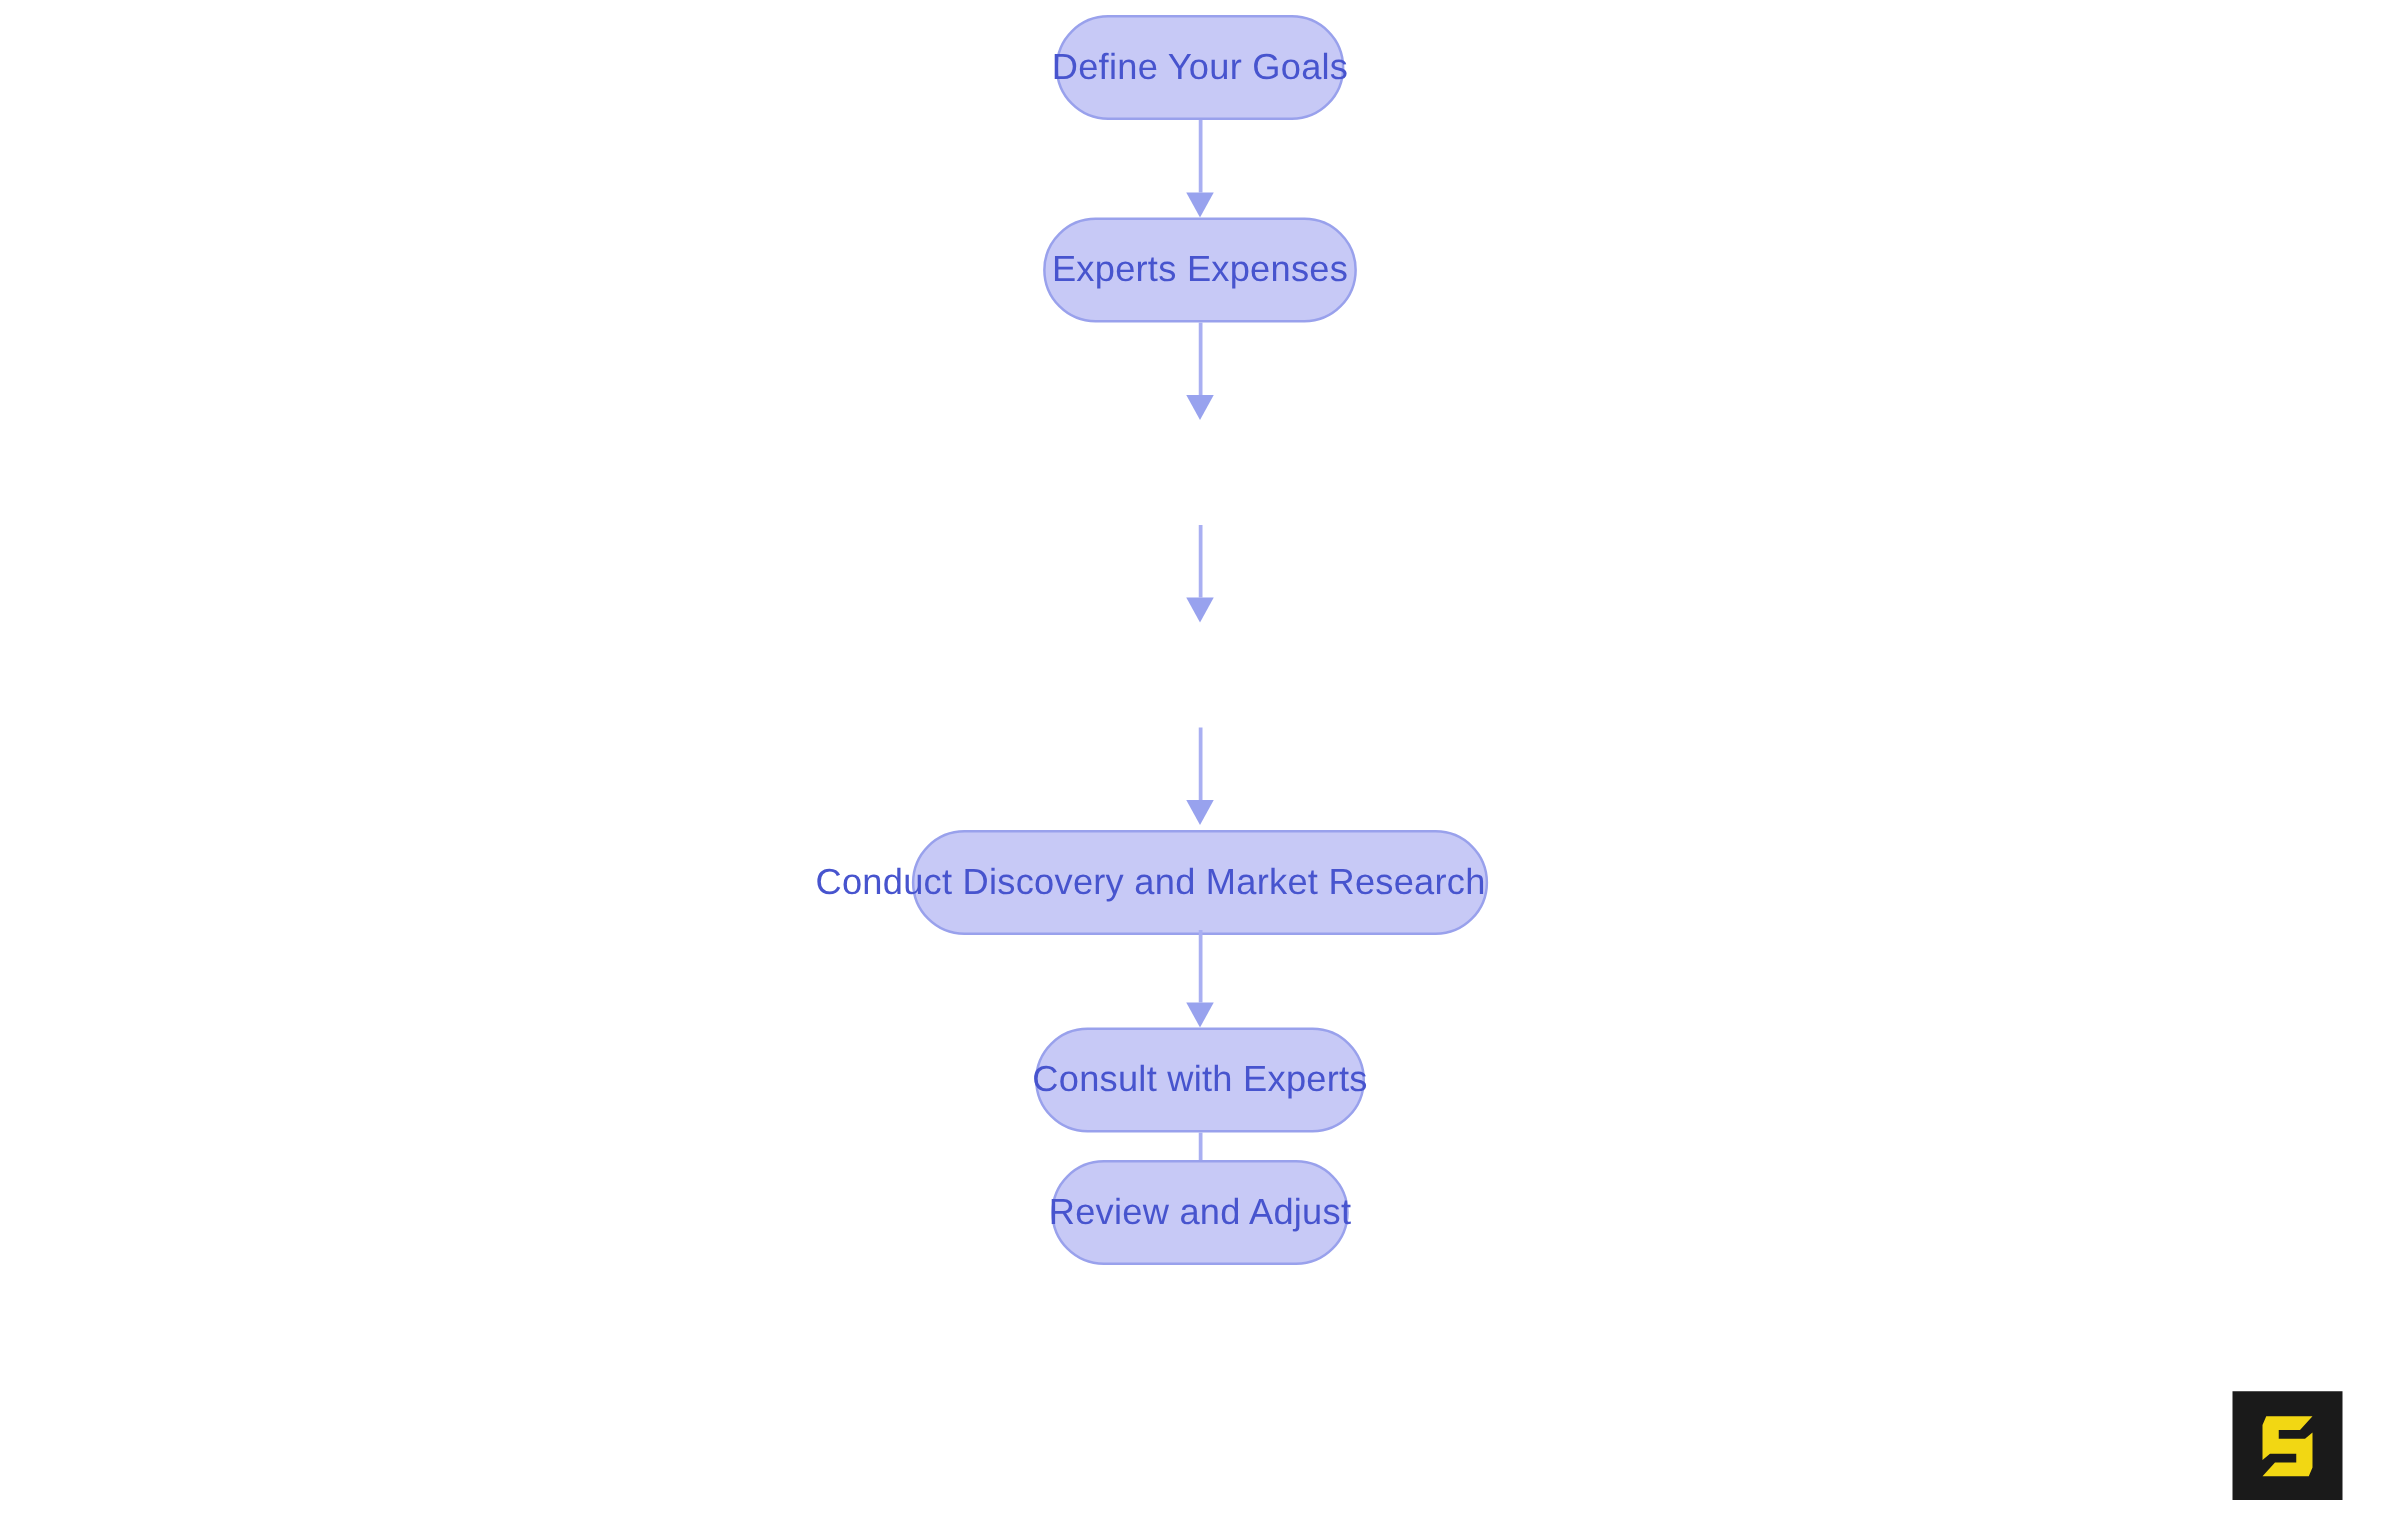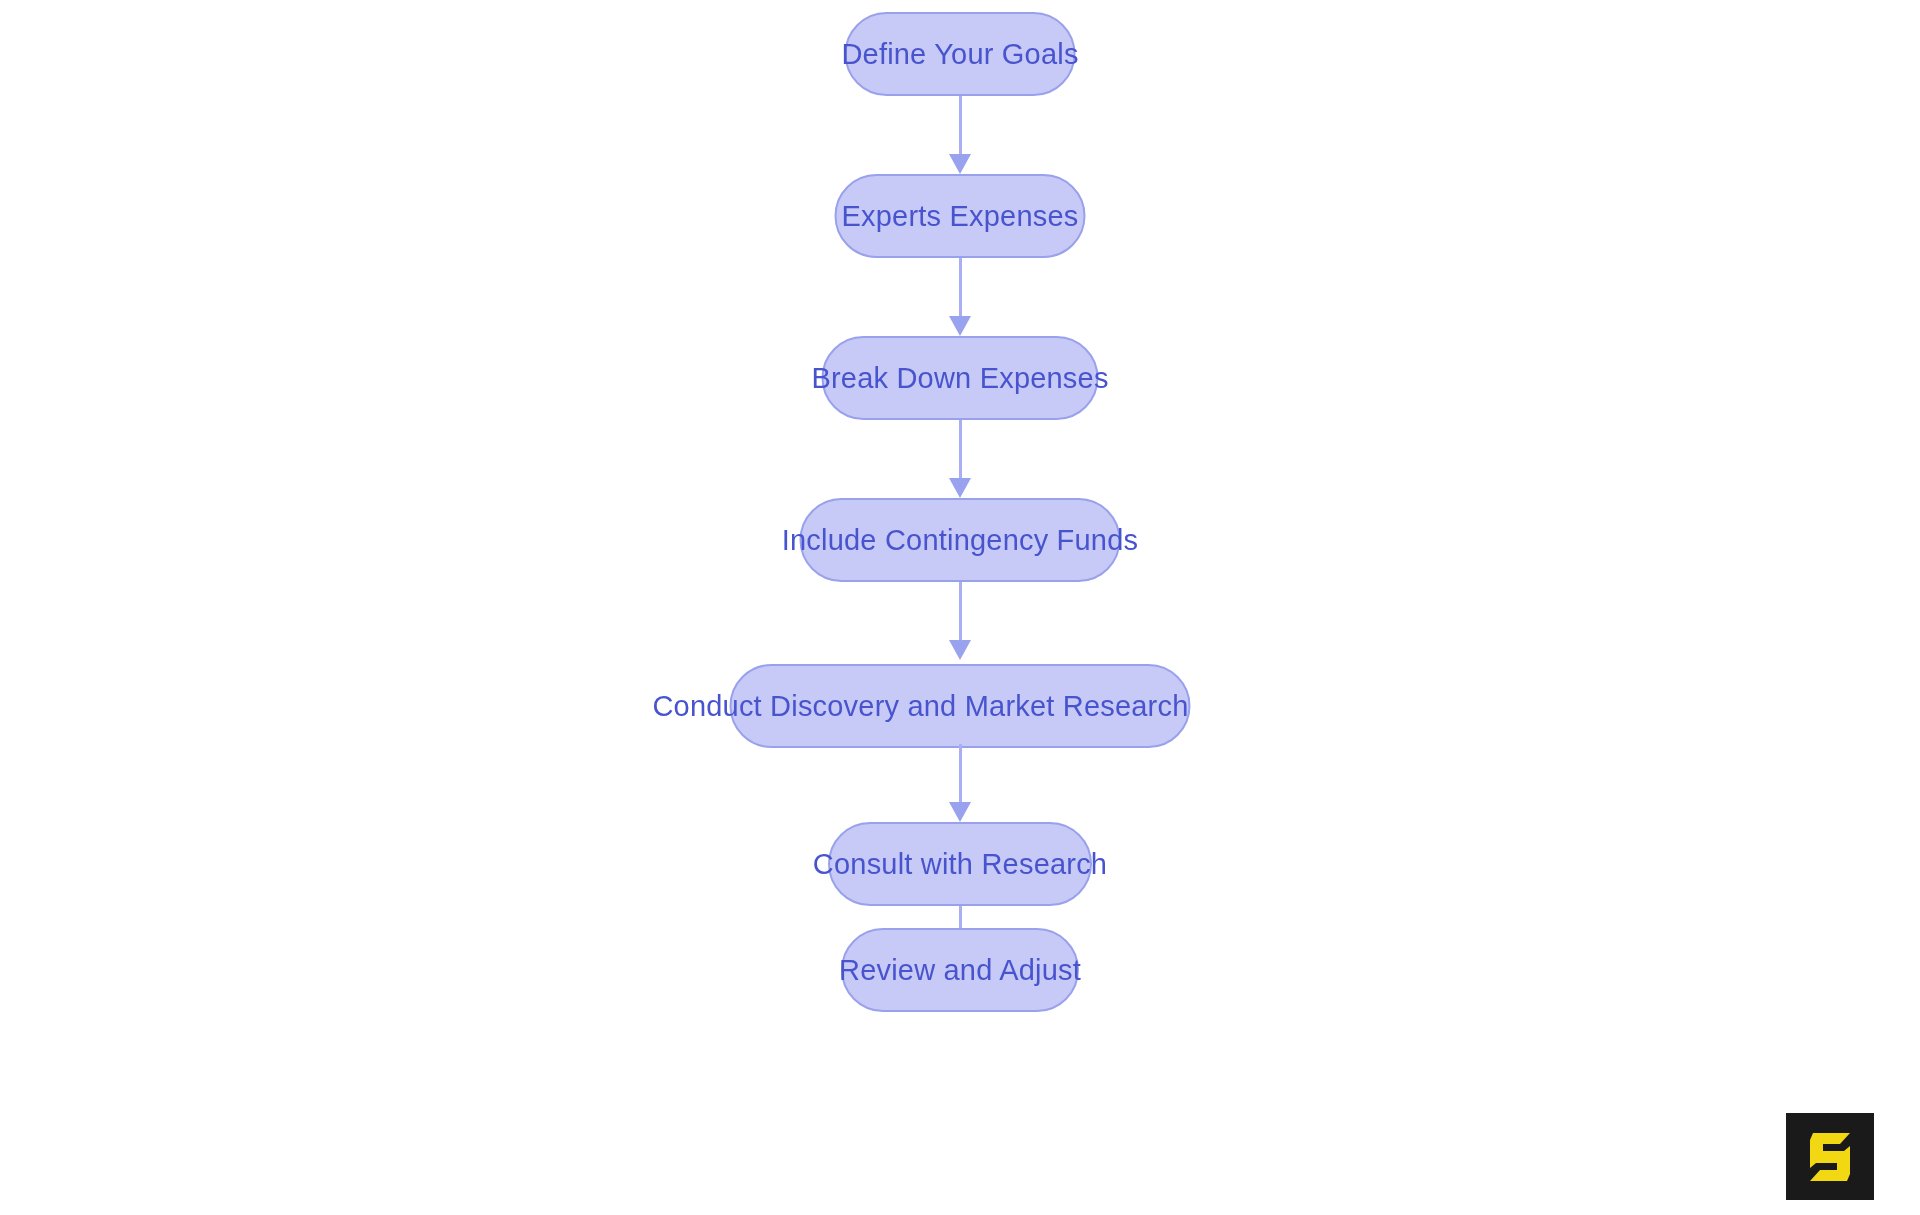--- a/index.html
+++ b/index.html
@@ -99,49 +99,43 @@
 
   <div class="node n2">
     <span>Experts Expenses</span>
   </div>
 
   <div class="arrow a2">
     <div class="arrow-line"></div>
     <div class="arrow-head"></div>
   </div>
 
-  <div class="node n3">
-    <span>Break Down Expenses</span>
-  </div>
 
   <div class="arrow a3">
     <div class="arrow-line"></div>
     <div class="arrow-head"></div>
   </div>
 
-  <div class="node n4">
-    <span>Include Contingency Funds</span>
-  </div>
 
   <div class="arrow a4">
     <div class="arrow-line"></div>
     <div class="arrow-head"></div>
   </div>
 
   <div class="node n5">
     <span>Conduct Discovery and Market Research</span>
   </div>
 
   <div class="arrow a5">
     <div class="arrow-line"></div>
     <div class="arrow-head"></div>
   </div>
 
   <div class="node n6">
-    <span>Consult with Research</span>
+    <span>Consult with Experts</span>
   </div>
 
   <div class="arrow a6">
     <div class="arrow-line"></div>
     <div class="arrow-head"></div>
   </div>
 
   <div class="node n7">
     <span>Review and Adjust</span>
   </div>

